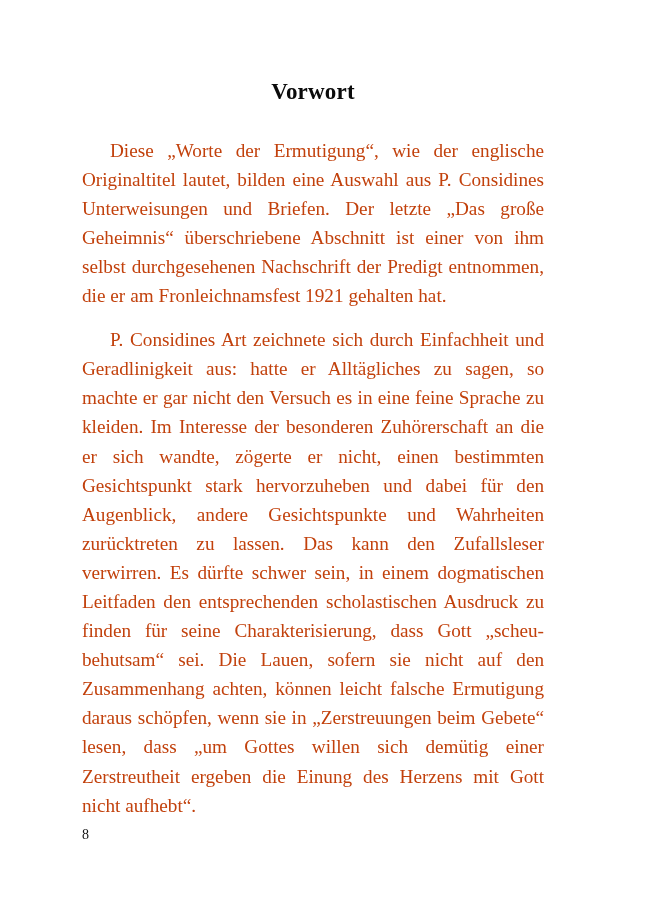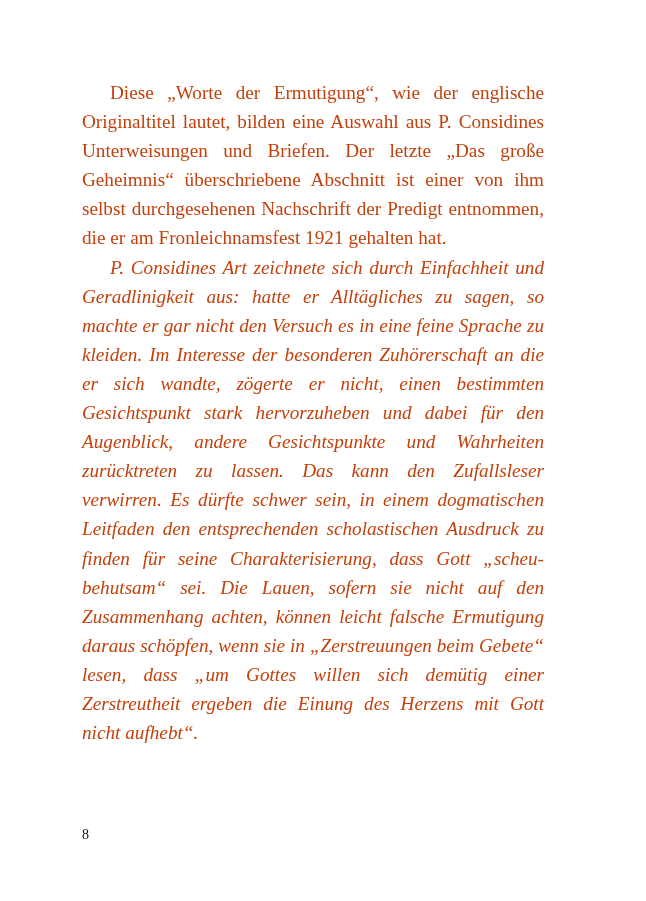--- a/index.html
+++ b/index.html
@@ -49,40 +49,40 @@
     text-justify: inter-word;
     text-indent: 28px;
     margin: 0;
     color: #c2410c;
     hyphens: manual;
     -webkit-hyphens: manual;
     word-spacing: 0.1px;
   }
 
   .body-par + .body-par {
-    margin-top: 0;
-    font-style: italic;
+    margin-top: 15px;
   }
 
   .page-number {
     position: absolute;
     left: 82px;
     top: 826px;
     font-size: 14px;
     line-height: 18px;
     color: #151515;
   }
 </style>
 </head>
 <body>
 
 <div class="page">
 
   <div class="text-block">
 
+    <h1 class="chapter-title">Vorwort</h1>
 
     <p class="body-par">Diese „Worte der Ermutigung“, wie der englische Originaltitel lautet, bilden eine Auswahl aus P. Considines Unterweisungen und Briefen. Der letzte „Das große Geheimnis“ überschriebene Abschnitt ist einer von ihm selbst durchgesehenen Nachschrift der Predigt entnommen, die er am Fronleichnamsfest 1921 gehalten hat.</p>
 
     <p class="body-par">P. Considines Art zeichnete sich durch Einfachheit und Geradlinigkeit aus: hatte er Alltägliches zu sagen, so machte er gar nicht den Versuch es in eine feine Sprache zu kleiden. Im Interesse der besonderen Zuhörerschaft an die er sich wandte, zögerte er nicht, einen bestimmten Gesichtspunkt stark hervorzuheben und dabei für den Augenblick, andere Gesichtspunkte und Wahrheiten zurücktreten zu lassen. Das kann den Zufallsleser verwirren. Es dürfte schwer sein, in einem dogmatischen Leitfaden den entsprechenden scholastischen Ausdruck zu finden für seine Charakterisierung, dass Gott „scheu-behutsam“ sei. Die Lauen, sofern sie nicht auf den Zusammenhang achten, können leicht falsche Ermutigung daraus schöpfen, wenn sie in „Zerstreuungen beim Gebete“ lesen, dass „um Gottes willen sich demütig einer Zerstreutheit ergeben die Einung des Herzens mit Gott nicht aufhebt“.</p>
 
   </div>
 
   <div class="page-number">8</div>
 
 </div>

